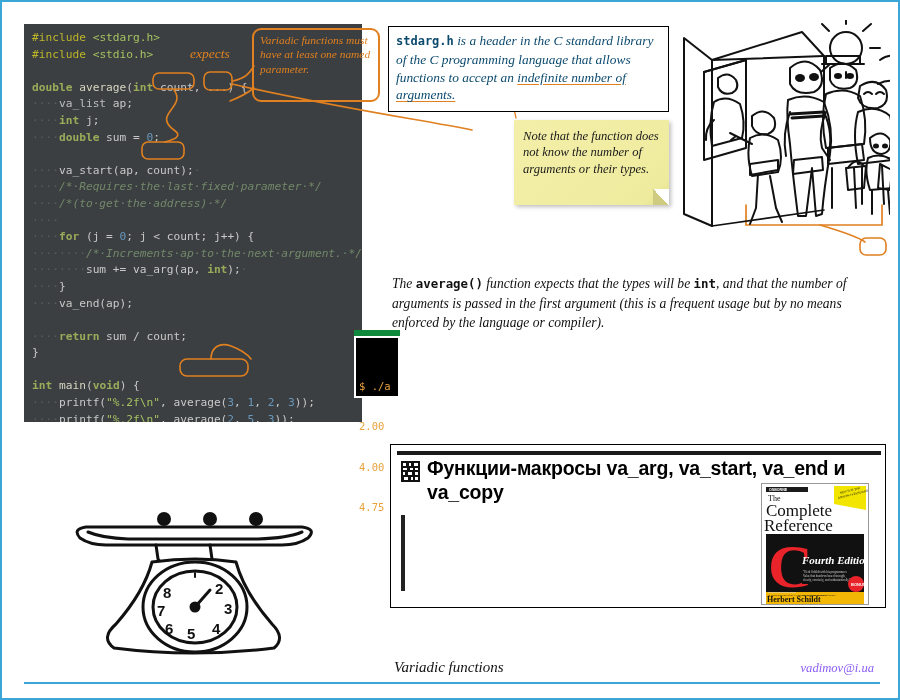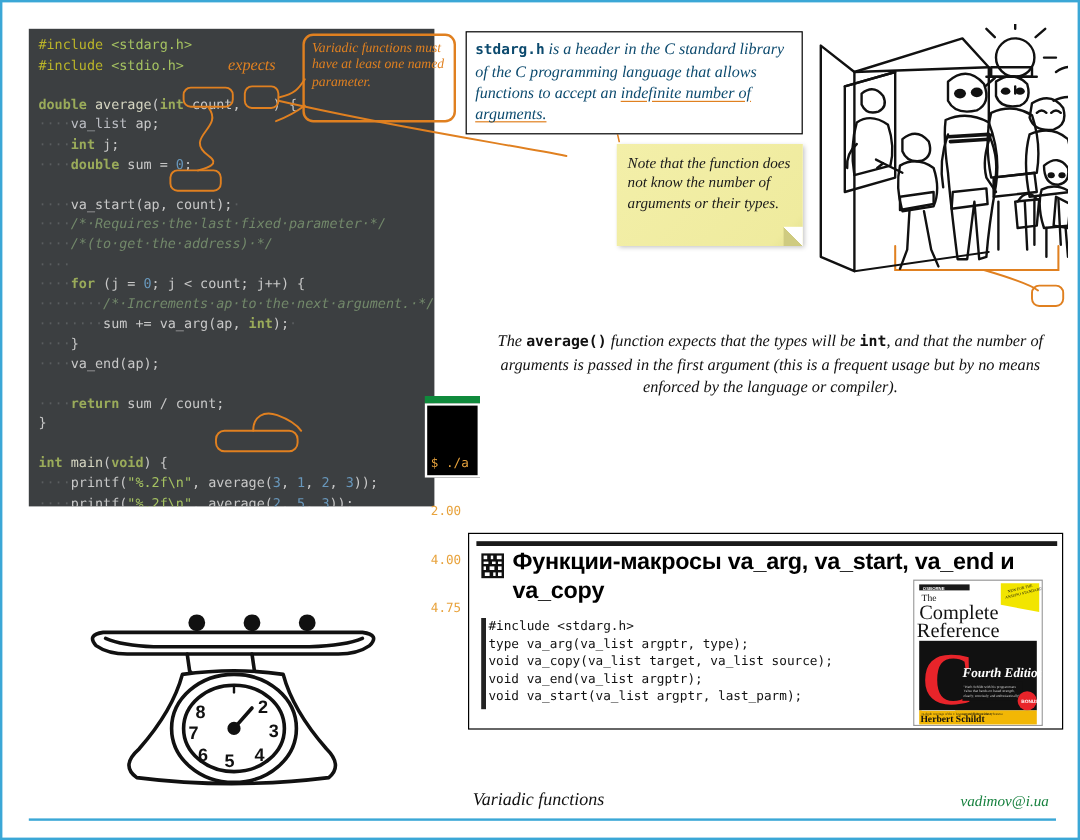--- a/index.html
+++ b/index.html
@@ -54,21 +54,21 @@
           background:linear-gradient(135deg,#f3efa9 0%,#efeb9e 88%,#e2de8d 100%);
           box-shadow:2px 2px 4px rgba(0,0,0,.25);
           padding:8px 9px;box-sizing:border-box;
           font-family:"Liberation Serif",serif;font-style:italic;
           font-size:12.6px;line-height:16.4px;color:#1a1a1a;}
   .sticky .fold{position:absolute;right:0;bottom:0;width:16px;height:16px;
           background:linear-gradient(225deg,#ffffff 0 50%,#cfcb80 50% 100%);}
 
   .para{position:absolute;left:390px;top:272px;width:500px;
         font-family:"Liberation Serif",serif;font-style:italic;
-        font-size:13.6px;line-height:19.6px;color:#111;text-align:center;}
+        font-size:13.6px;line-height:19.6px;color:#111;}
   .para b.mono{font-family:"DejaVu Sans Mono",monospace;font-style:normal;
         font-weight:bold;font-size:12.4px;}
 
   .leftpara{position:absolute;left:24px;top:443px;width:350px;
         font-family:"Liberation Serif",serif;font-style:italic;
         font-size:13.2px;line-height:19px;color:#111;}
 
   
   .cartoon{position:absolute;left:672px;top:18px;width:216px;height:216px;}
   .cartoon-cap{position:absolute;left:676px;top:238px;
@@ -92,21 +92,21 @@
           line-height:14.6px;color:#111;white-space:pre;}
   .ru-bar{position:absolute;left:10px;top:70px;width:4px;height:76px;background:#222;}
   .book{position:absolute;right:16px;top:38px;width:106px;height:120px;
         border:1px solid #999;background:#fff;overflow:hidden;}
 
   
   .foot-line{position:absolute;left:22px;bottom:14px;width:856px;height:2px;background:#3ba7d6;}
   .foot-title{position:absolute;left:392px;bottom:22px;
         font-family:"Liberation Serif",serif;font-style:italic;font-size:15px;color:#111;}
   .foot-mail{position:absolute;right:24px;bottom:22px;
-        font-family:"Liberation Serif",serif;font-style:italic;font-size:12.6px;color:#15803d;}
+        font-family:"Liberation Serif",serif;font-style:italic;font-size:12.6px;color:#8b5cf6;}
 </style>
 </head>
 <body>
 
 <div id="slide">
 
   <div class="code-wrap">
     <div class="code"><span class="pp">#include</span> <span class="str">&lt;stdarg.h&gt;</span>
 <span class="pp">#include</span> <span class="str">&lt;stdio.h&gt;</span>
 
@@ -310,25 +310,20 @@
         <rect x="14" y="11" width="3" height="3"></rect>
           <rect x="3" y="16" width="4" height="3"></rect>
         <rect x="10" y="16" width="2" height="3"></rect>
           <rect x="14" y="16" width="3" height="3"></rect>
       </g>
     </svg>
 
     <div class="ru-title">Функции-макросы va_arg, va_start, va_end и va_copy</div>
 
     <div class="ru-bar"></div>
-    <div class="ru-code"><span>#include &lt;stdarg.h&gt;</span>
-<span>type va_arg(va_list argptr, type);</span>
-<span>void va_copy(va_list target, va_list source);</span>
-<span>void va_end(va_list argptr);</span>
-<span>void va_start(va_list argptr, last_parm);</span></div>
 
     <div class="book">
       <svg viewBox="0 0 106 120" width="106" height="120" xmlns="http://www.w3.org/2000/svg">
         <rect x="0" y="0" width="106" height="120" fill="#ffffff"></rect>
         <rect x="4" y="3" width="42" height="5" fill="#1a1a1a"></rect>
         <text x="7" y="7.4" fill="#fff" font-family="Liberation Sans, sans-serif" font-size="3.6" font-weight="bold">OSBORNE</text>
         <polygon points="72,2 104,2 104,26 72,20" fill="#f2e500"></polygon>
         <text x="78" y="10" fill="#111" font-family="Liberation Serif, serif" font-size="3.2" transform="rotate(-14 78 10)">NEW FOR THE</text>
         <text x="76" y="15" fill="#111" font-family="Liberation Serif, serif" font-size="3.2" transform="rotate(-14 76 15)">ANSI/ISO STANDARD</text>
         <text x="6" y="17" fill="#111" font-family="Liberation Serif, serif" font-size="8">The</text>

